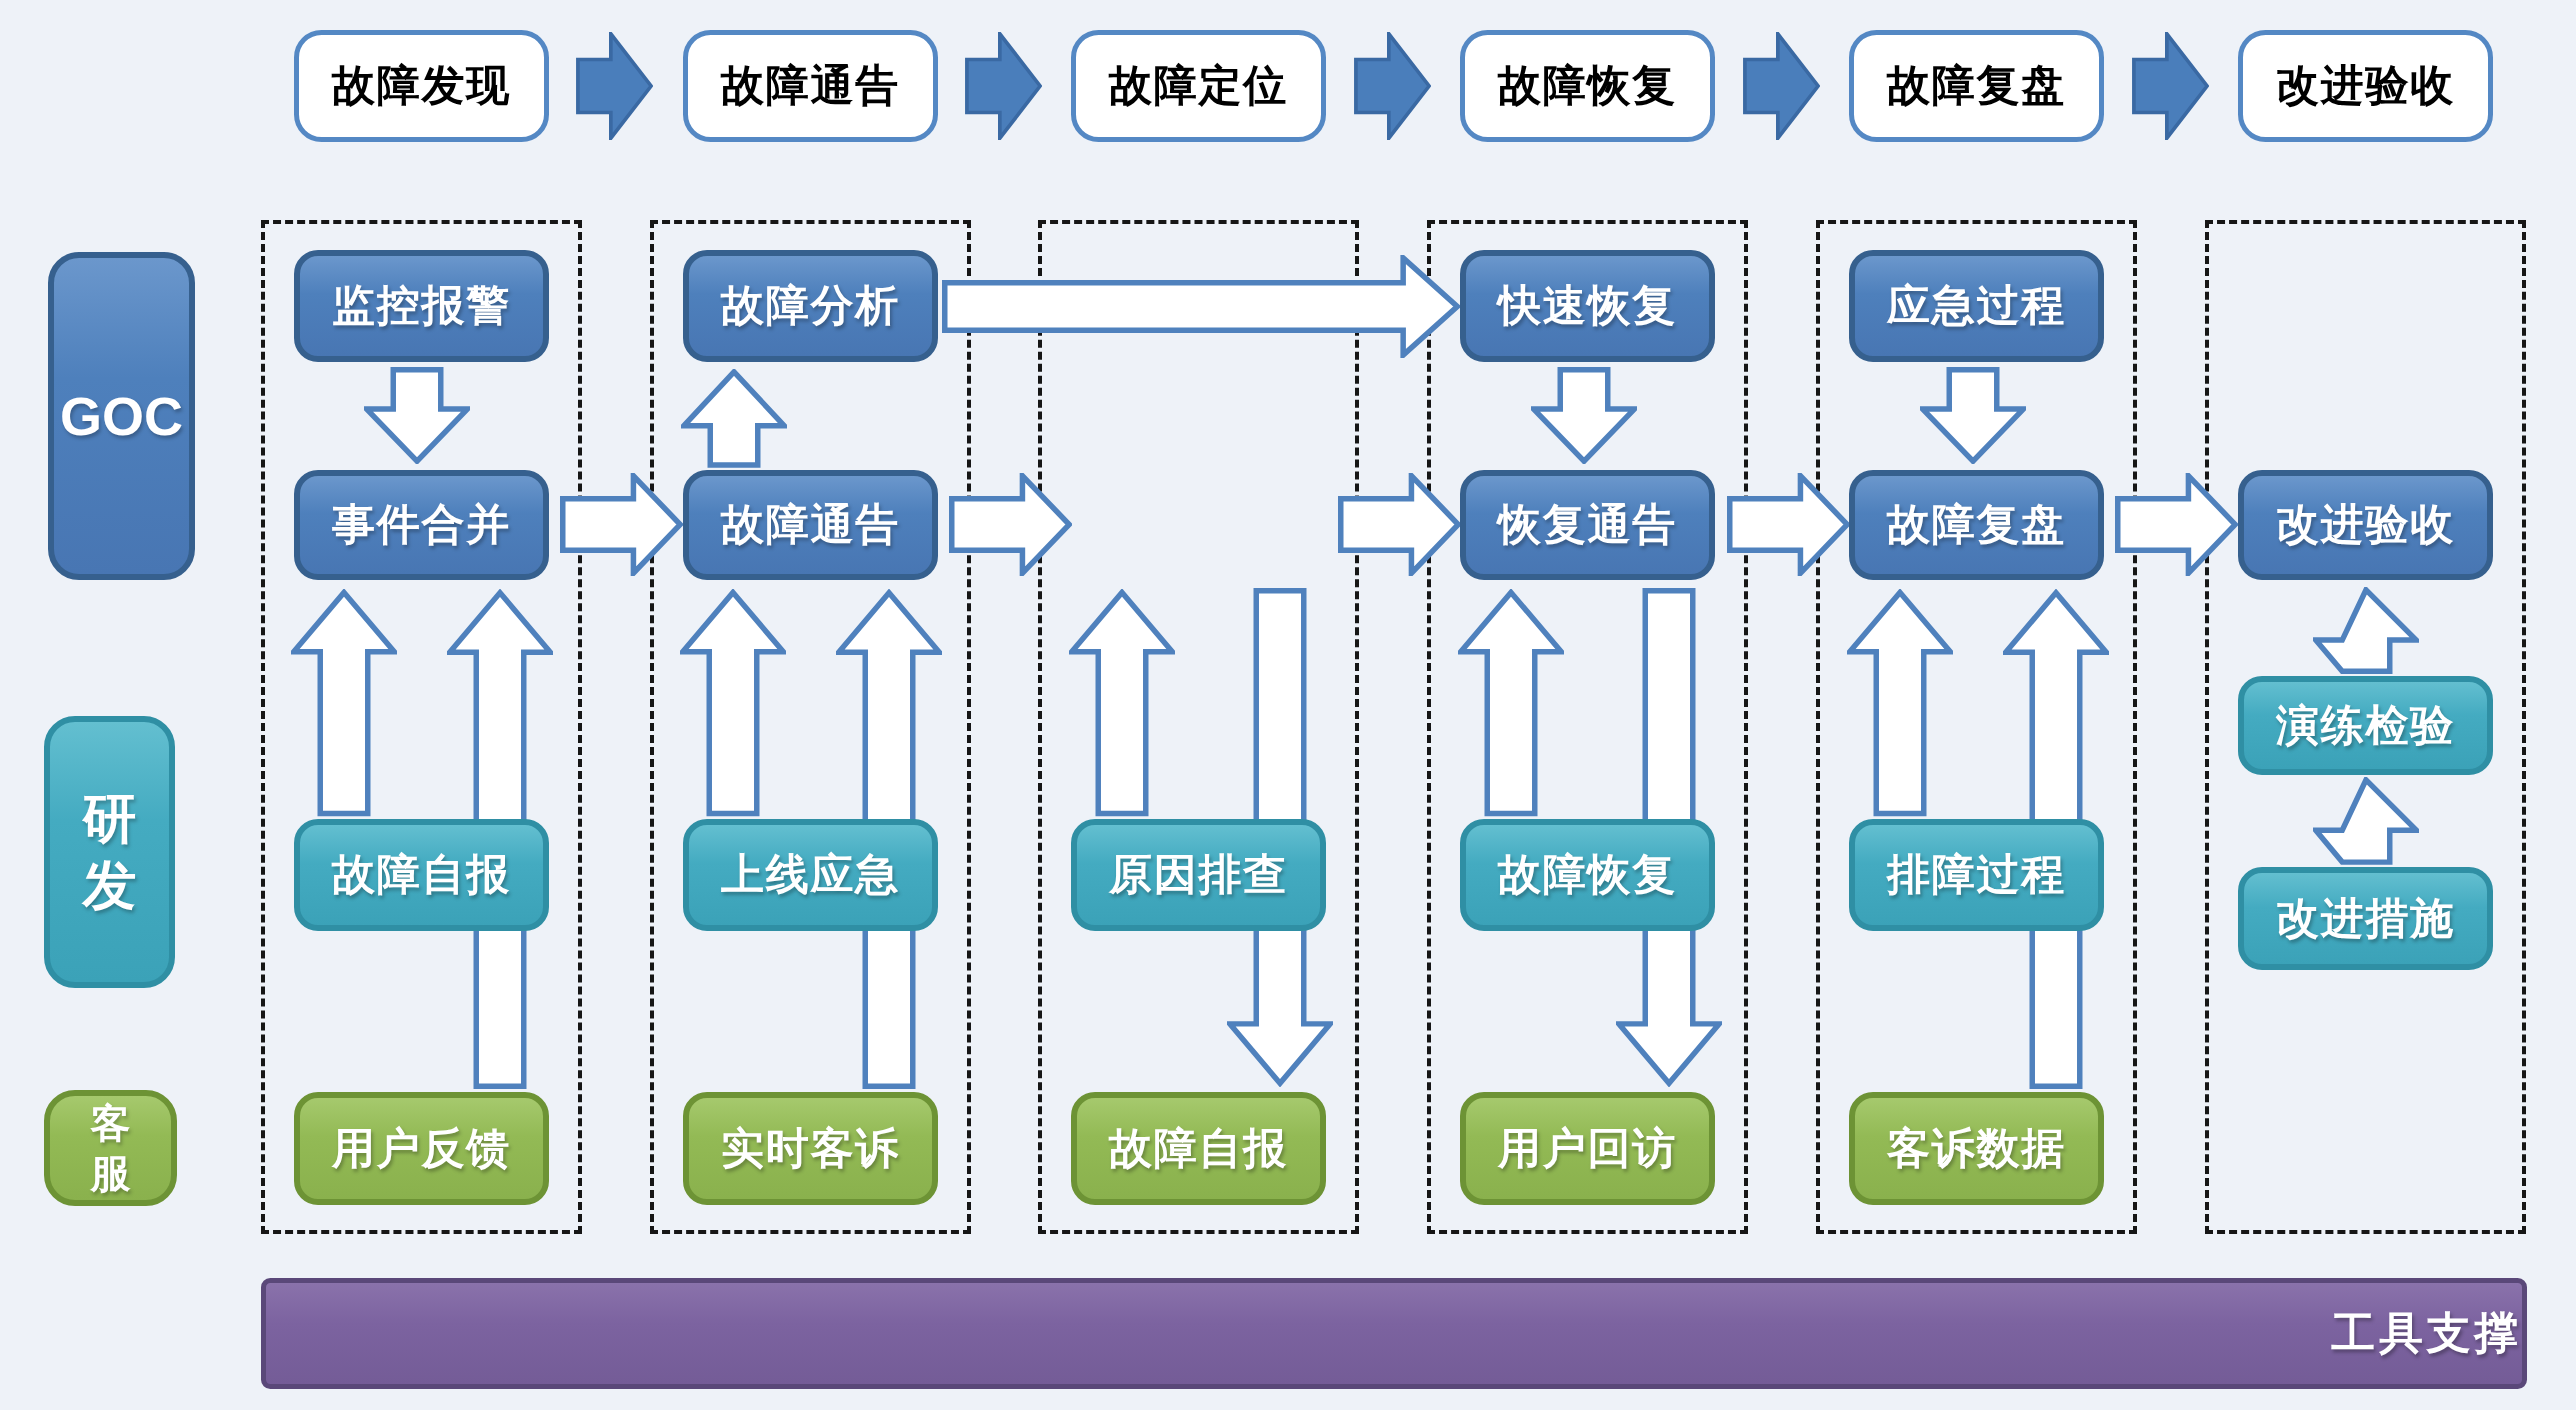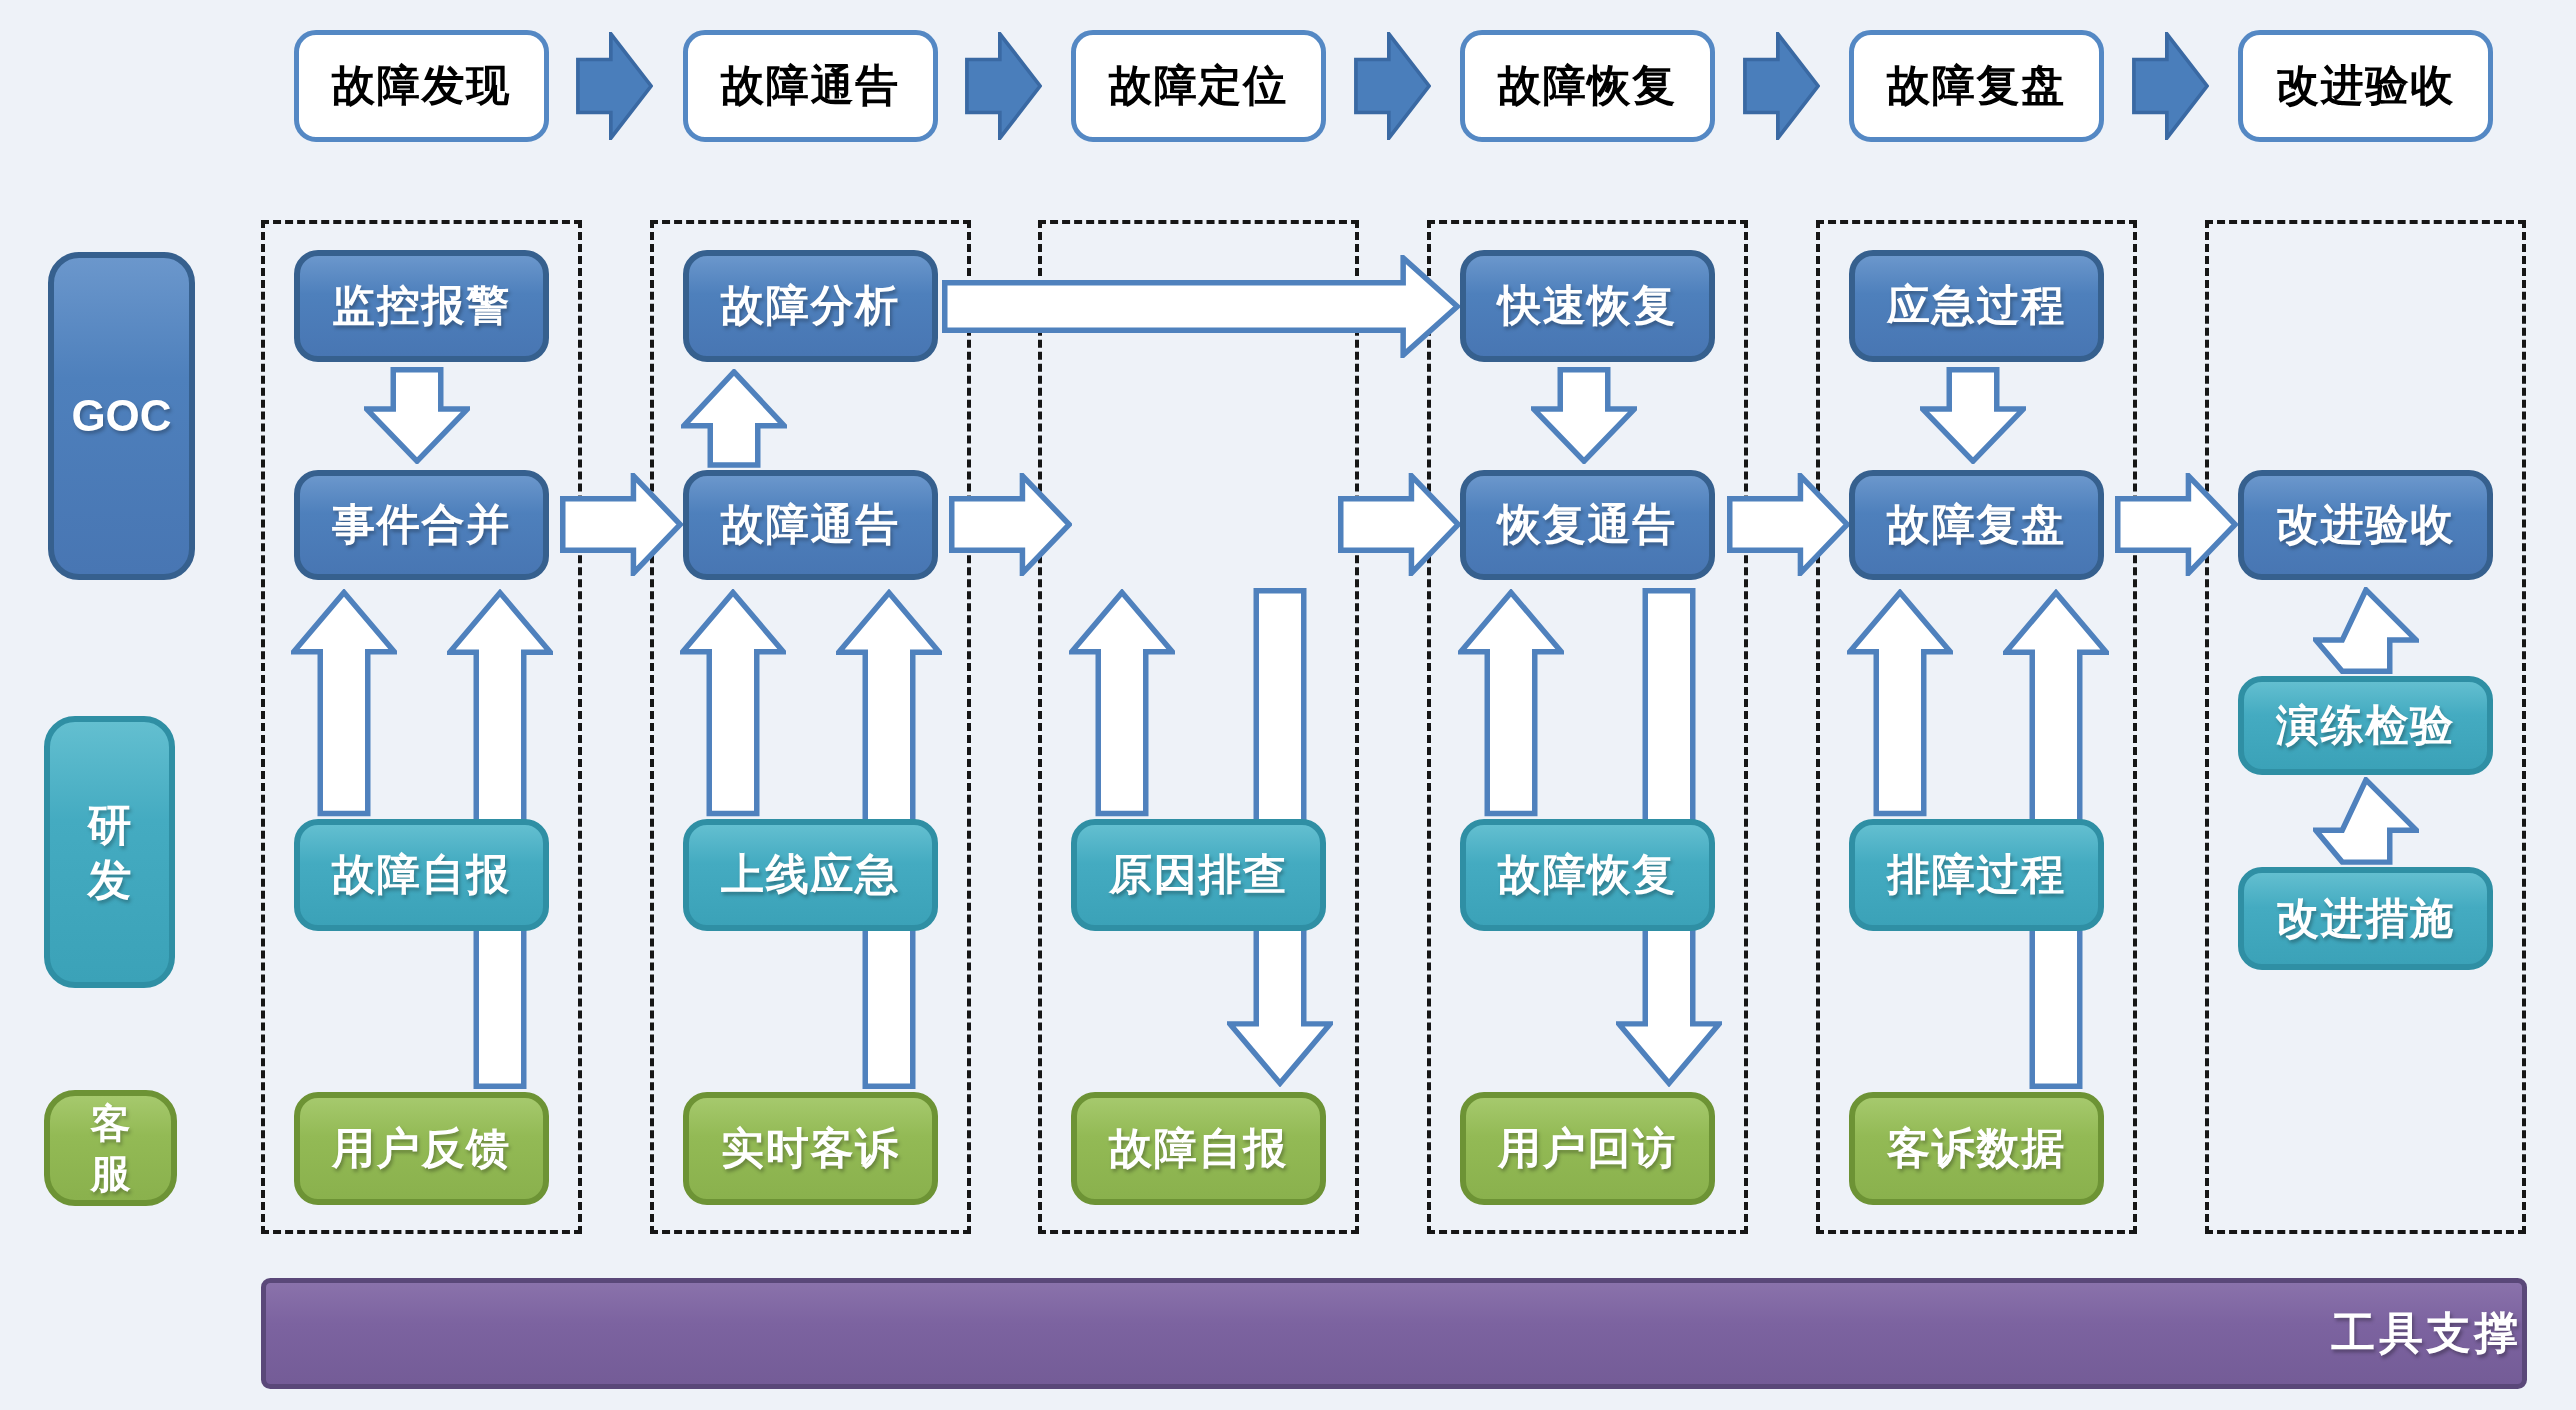--- a/index.html
+++ b/index.html
@@ -13,24 +13,24 @@
        text-shadow:1.8px 2.8px 3.7px rgba(0,0,0,0.28);z-index:2;letter-spacing:1.8px;white-space:nowrap;}
   .blue {background:linear-gradient(#6b97cc,#4e80bc 38%,#4876b3);border:6.4px solid #36608e;}
   .teal {background:linear-gradient(#63bfd0,#44abc1 38%,#3ba2b8);border:6.4px solid #2f8fa4;}
   .green{background:linear-gradient(#a6c96d,#93ba55 38%,#8ab14d);border:6.4px solid #6d9335;}
   .white{background:#ffffff;border:5.5px solid #5488c4;color:#000;border-radius:27.5px;text-shadow:none;}
 
   .row1{top:250px;height:112px;}
   .row2{top:470px;height:110px;}
   .row3{top:819px;height:112px;}
   .row4{top:1092px;height:113px;}
-  .toprow{top:30px;height:112px;border-radius:22px;}
+  .toprow{top:30px;height:112px;}
 
   .lane{position:absolute;display:flex;align-items:center;justify-content:center;font-weight:bold;
-        color:#fff;box-sizing:border-box;border-radius:31px;z-index:2;font-size:44px;
+        color:#fff;box-sizing:border-box;border-radius:31px;z-index:2;font-size:54px;
         text-shadow:1.8px 2.8px 3.7px rgba(0,0,0,0.25);}
   .vtext{width:1em;display:inline-block;word-break:break-all;line-height:1.25;text-align:center;}
 
   .arrow{position:absolute;z-index:1;}
   .bar{position:absolute;left:261px;top:1278px;width:2266px;height:111px;
        background:linear-gradient(#8a72ab,#7c63a0 40%,#745c97);border:5.5px solid #5a4879;border-radius:9.2px;
        display:flex;align-items:center;justify-content:flex-end;color:#fff;font-size:44px;font-weight:bold;
        box-sizing:border-box;text-shadow:1.8px 2.8px 3.7px rgba(0,0,0,0.3);z-index:2;letter-spacing:3.7px;}
 </style>
 </head>

